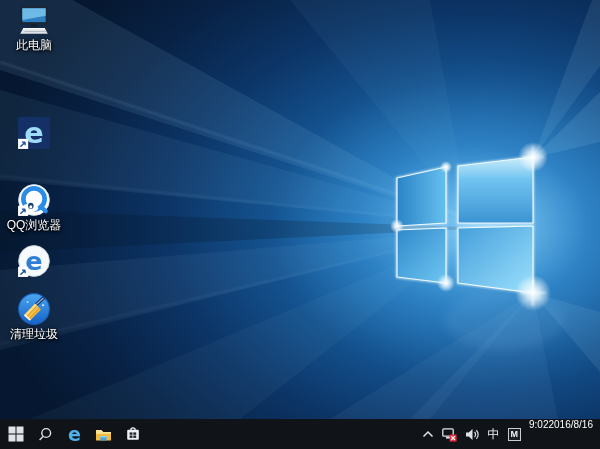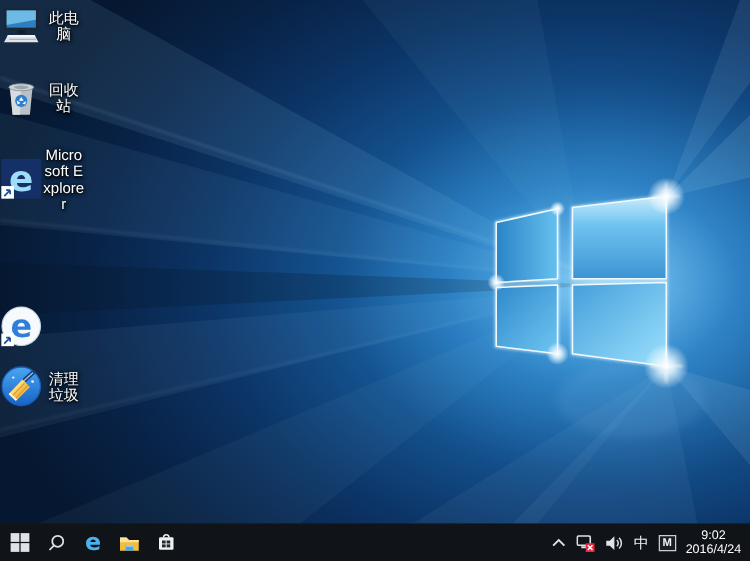--- a/index.html
+++ b/index.html
@@ -8,21 +8,21 @@
     font-family:"Liberation Sans","DejaVu Sans",sans-serif;
     background:#061831;
   }
   
   .desktop{position:absolute;left:0;top:0;right:0;bottom:30px;overflow:hidden;}
   .wallpaper{position:absolute;inset:0;}
   .wallpaper svg{display:block;width:100%;height:100%;}
   
   .dicon{
     position:absolute;left:0;width:68px;
-    display:flex;flex-direction:row;align-items:center;
+    display:flex;flex-direction:column;align-items:center;
     cursor:pointer;
   }
   .dicon .art{width:34px;height:34px;position:relative;flex:0 0 auto;}
   .dlabel{
     margin-top:2px;color:#fff;font-size:12px;line-height:13px;
     text-align:center;max-width:66px;
     text-shadow:0 1px 2px rgba(0,0,0,.95),1px 1px 3px rgba(0,0,0,.8),0 0 4px rgba(0,0,0,.6);
     word-break:break-all;
   }
   
@@ -44,21 +44,21 @@
     display:flex;align-items:center;justify-content:center;cursor:pointer;color:#e6eaee;
   }
   .ime-lang{font-size:12px;color:#eef1f4;line-height:1;}
   .ime-mode{
     font-size:9px;font-weight:bold;color:#f0f3f5;line-height:9px;
     border:1px solid #c9ced3;padding:1px 2px;background:#1b1f24;
   }
   .clock{
     font-size:10px;line-height:11.5px;color:#fff;
     padding:0 5px 0 4px;cursor:pointer;background:transparent;border:0;
-    display:flex;flex-direction:column;justify-content:center;height:100%;
+    display:flex;flex-direction:row;justify-content:center;height:100%;
   }
 </style>
 </head>
 <body>
 
 <div class="desktop">
 
   <div class="wallpaper">
     <svg viewBox="0 0 600 419" preserveAspectRatio="none">
       <defs>
@@ -161,50 +161,52 @@
         <polygon points="5,5 27,5 27,12 5,16" fill="#79c4ec" opacity=".85"></polygon>
         <rect x="13" y="20" width="6" height="2.2" fill="#141d27"></rect>
         <polygon points="6,23.5 26,23.5 29,29 3,29" fill="#dfe4e8"></polygon>
         <polygon points="6,23.5 26,23.5 26.8,25 5.2,25" fill="#f4f6f8"></polygon>
         <line x1="7" y1="26.8" x2="27" y2="26.8" stroke="#aeb7bd" stroke-width=".8"></line>
       </svg>
     </div>
     <div class="dlabel">此电脑</div>
   </div>
 
-  <div class="dicon" style="top:61px">
-    <div class="art">
-      <svg viewBox="0 0 32 32">
-        <path d="M7.5,8.5 L24.5,8.5 L22.5,29 L9.5,29 Z" fill="#b9c1c7"></path>
-        <path d="M7.5,8.5 L16,8.5 L15,29 L9.5,29 Z" fill="#d6dce0"></path>
-        <ellipse cx="16" cy="8.3" rx="9.3" ry="2.6" fill="#cdd4d9" stroke="#8a949b" stroke-width=".7"></ellipse>
-        <ellipse cx="16" cy="8.3" rx="5.5" ry="1.4" fill="#9aa4ab"></ellipse>
-        <circle cx="16" cy="18.5" r="4.6" fill="#2f7fd0"></circle>
-        <path d="M16,15.6 L14.2,18.4 L17.8,18.4 Z" fill="#fff"></path>
-        <path d="M13.2,21.2 L12.6,18.2 L15.4,20.2 Z" fill="#fff"></path>
-        <path d="M18.8,21.2 L19.8,18.6 L16.8,20.6 Z" fill="#fff"></path>
-      </svg>
-    </div>
-    <div class="dlabel">回收站</div>
-  </div>
 
   <div class="dicon" style="top:116px">
     <div class="art">
       <svg viewBox="0 0 32 32">
         <rect x="1" y="1" width="30" height="30" fill="#143066"></rect>
         <text x="16" y="25" font-size="27" font-weight="bold" text-anchor="middle" font-family="DejaVu Sans, sans-serif" fill="#9fdcf8">e</text>
         <g>
           <rect x="1" y="21.5" width="9.5" height="9.5" fill="#ffffff"></rect>
           <path d="M3.2,29 L7.6,24.6 M7.6,24.6 h-3 M7.6,24.6 v3" stroke="#1b4f9e" stroke-width="1.3" fill="none"></path>
         </g>
       </svg>
     </div>
-    <div class="dlabel">Microsoft Explorer</div>
-  </div>
-
+  </div>
+
+  <div class="dicon" style="top:183px">
+    <div class="art">
+      <svg viewBox="0 0 32 32">
+        <circle cx="16" cy="16" r="14.5" fill="#ffffff" stroke="#cfe2f4" stroke-width=".8"></circle>
+        <circle cx="16" cy="15" r="10" fill="none" stroke="#2b8ce8" stroke-width="4.4"></circle>
+        <path d="M22.5,22.5 L27,26.5" stroke="#2b8ce8" stroke-width="4" stroke-linecap="round"></path>
+        <ellipse cx="12.5" cy="23.5" rx="7.5" ry="4.2" fill="#ffffff"></ellipse>
+        <ellipse cx="7.5" cy="24.5" rx="4" ry="2.8" fill="#eaf3fb"></ellipse>
+        <ellipse cx="13" cy="21.5" rx="2.6" ry="3" fill="#16406e"></ellipse>
+        <ellipse cx="13" cy="22.5" rx="1.4" ry="1.6" fill="#ffffff"></ellipse>
+        <g>
+          <rect x="1" y="21.5" width="9.5" height="9.5" fill="#ffffff"></rect>
+          <path d="M3.2,29 L7.6,24.6 M7.6,24.6 h-3 M7.6,24.6 v3" stroke="#1b4f9e" stroke-width="1.3" fill="none"></path>
+        </g>
+      </svg>
+    </div>
+    <div class="dlabel">QQ浏览器</div>
+  </div>
 
   <div class="dicon" style="top:244px">
     <div class="art">
       <svg viewBox="0 0 32 32">
         <circle cx="16" cy="16" r="14.5" fill="#f6fafd" stroke="#c8d6e2" stroke-width=".8"></circle>
         <text x="16" y="24" font-size="24" font-weight="bold" text-anchor="middle" font-family="DejaVu Sans, sans-serif" fill="#2f7fd6">e</text>
         <g>
           <rect x="1" y="21.5" width="9.5" height="9.5" fill="#ffffff"></rect>
           <path d="M3.2,29 L7.6,24.6 M7.6,24.6 h-3 M7.6,24.6 v3" stroke="#1b4f9e" stroke-width="1.3" fill="none"></path>
         </g>
@@ -303,17 +305,17 @@
       </svg>
     </button>
     <button class="tray-btn">
       <span class="ime-lang">中</span>
     </button>
     <button class="tray-btn">
       <span class="ime-mode">M</span>
     </button>
     <button class="clock">
       <span>9:02</span>
-      <span>2016/4/24</span>
+      <span>2016/8/16</span>
     </button>
   </div>
 
 </div>
 
 </body></html>

